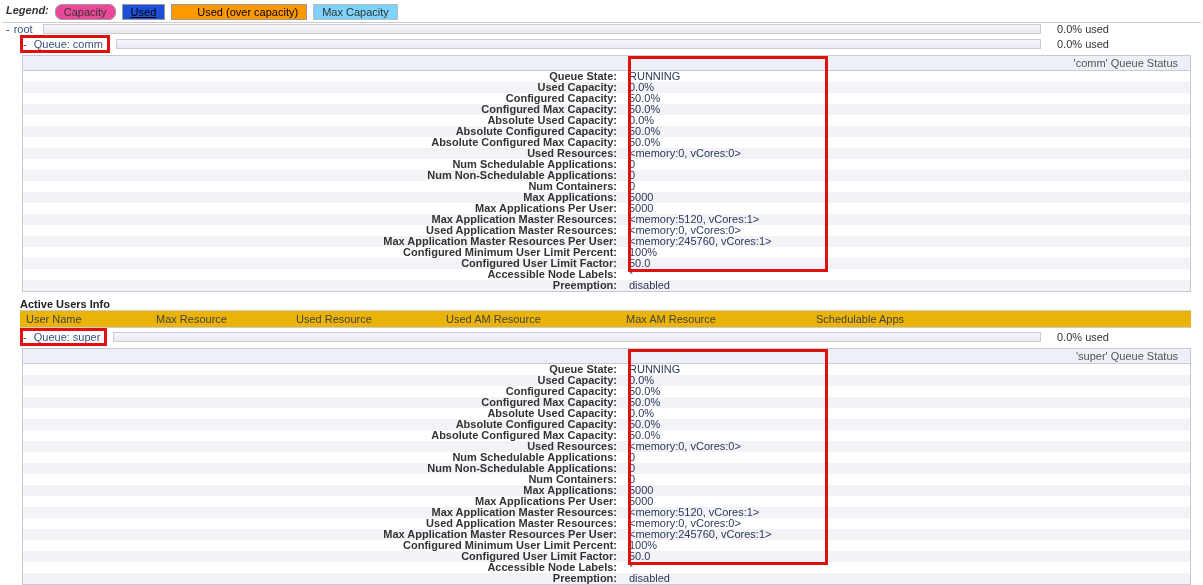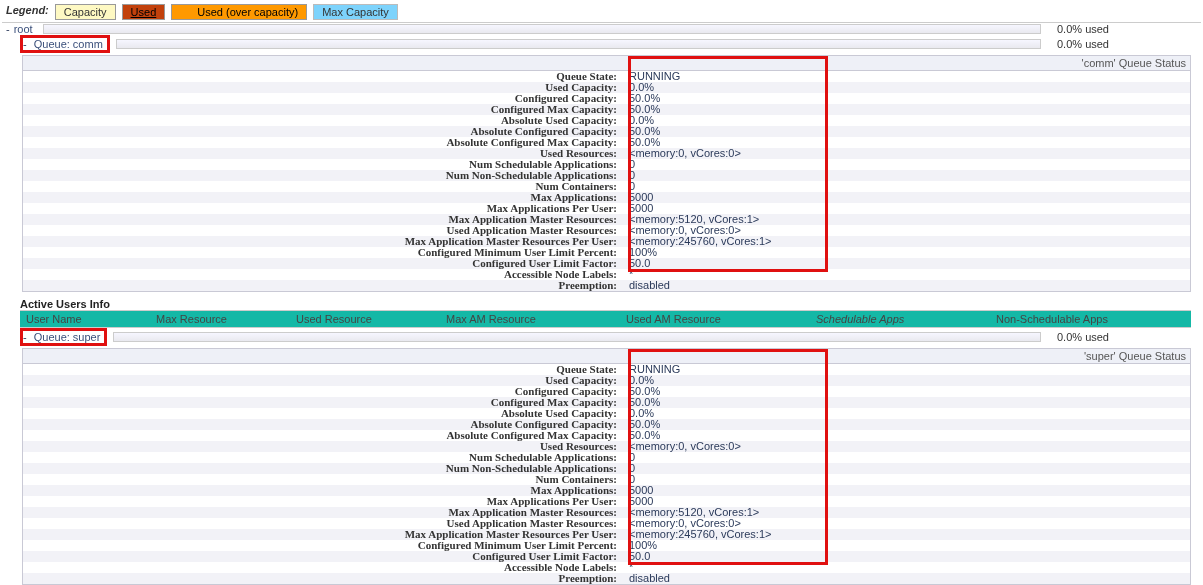--- a/index.html
+++ b/index.html
@@ -20,22 +20,22 @@
   }
   .legend-label { font-weight: bold; font-style: italic; margin-right: 6px; }
   .legend-chip {
     display: inline-block;
     border: 1px solid #999;
     padding: 0 8px;
     margin-right: 6px;
     font-size: 11px;
     line-height: 14px;
   }
-  .chip-capacity { background: #fef9c3; color:#333; }
-  .chip-used { background: #c2410c; color:#000;text-decoration:underline; }
+  .chip-capacity { background: #ec4899; color:#333;border-radius:7px; }
+  .chip-used { background: #1d4ed8; color:#000;text-decoration:underline; }
   .chip-over { background: #ff9900; color:#000;padding-left:25px; }
   .chip-max { background: #7dd3fc; color:#333; border:1px solid #bbb; }
   .tree-row {
     display: flex;
     align-items: center;
     padding: 0 4px;
     font-size: 11px;
     color: #2b3a5a;
   }
   .tree-row .bar {
@@ -63,21 +63,21 @@
     padding-left: 10px;
     color: #333;
   }
   .status-panel {
     margin: 2px 10px 4px 20px;
     border: 1px solid #c9c9d5;
     position: relative;
   }
   .panel-title {
     text-align: right;
-    padding: 1px 4px;
+    padding: 1px 12px;
     font-size: 11px;
     color: #555;
     background: #eef0f7;
     border-bottom: 1px solid #c9c9d5;
   }
   .panel-highlight {
     position: absolute;
     border: 3px solid #e01010;
     left: 605px;
     top: 0;
@@ -93,52 +93,51 @@
     font-size: 11px;
   }
   .row:nth-child(even){ background: #f2f2f7; }
   .row:nth-child(odd){ background: #ffffff; }
   .row .k {
     width: 600px;
     text-align: right;
     font-weight: bold;
     color: #333;
     padding-right: 6px;
-    font-family: Liberation Serif, serif;
   }
   .row .v {
     flex:1;
     text-align: left;
     color: #2b3a5a;
     padding-left: 6px;
   }
   .active-header {
     font-weight: bold;
     padding: 2px 10px 0 18px;
     color: #222;
   }
   .active-cols {
     display: flex;
     border-top: 1px solid #ccc;
     border-bottom: 1px solid #ccc;
-    background: #14b8a6;
+    background: #eab308;
     margin: 0 10px 0 18px;
     color: #444;
   }
   .active-cols .col {
     padding: 2px 6px;
     border-right: 0px;
     font-size: 11px;
   }
   .active-cols .col:nth-child(1){ width:130px; }
   .active-cols .col:nth-child(2){ width:140px; }
   .active-cols .col:nth-child(3){ width:150px; }
   .active-cols .col:nth-child(4){ width:180px; }
   .active-cols .col:nth-child(5){ width:190px; }
-  .active-cols .col:nth-child(6){ width:180px;font-style:italic; }
+  .active-cols .col:nth-child(6){ width:180px; }
   .active-cols .col:nth-child(7){ flex:1; }
 </style>
 </head>
 <body>
 
 <div class="legend-row">
   <span class="legend-label">Legend:</span>
   <span class="legend-chip chip-capacity">Capacity</span>
   <span class="legend-chip chip-used">Used</span>
   <span class="legend-chip chip-over">Used (over capacity)</span>
@@ -246,24 +245,23 @@
         <div class="v">disabled</div>
       </div>
     </div>
 </div>
 
 <div class="active-header">Active Users Info</div>
 <div class="active-cols">
   <div class="col">User Name</div>
   <div class="col">Max Resource</div>
   <div class="col">Used Resource</div>
+  <div class="col">Used AM Resource</div>
   <div class="col">Max AM Resource</div>
-  <div class="col">Used AM Resource</div>
   <div class="col">Schedulable Apps</div>
-  <div class="col">Non-Schedulable Apps</div>
 </div>
 
 <div class="tree-row" style="padding-left:18px;">
   <span class="highlight-box">
     <span class="toggle">-</span>
     <span class="queue-tag">Queue: super</span>
   </span>
   <div class="bar"></div>
   <span class="used-pct">0.0% used</span>
 </div>

